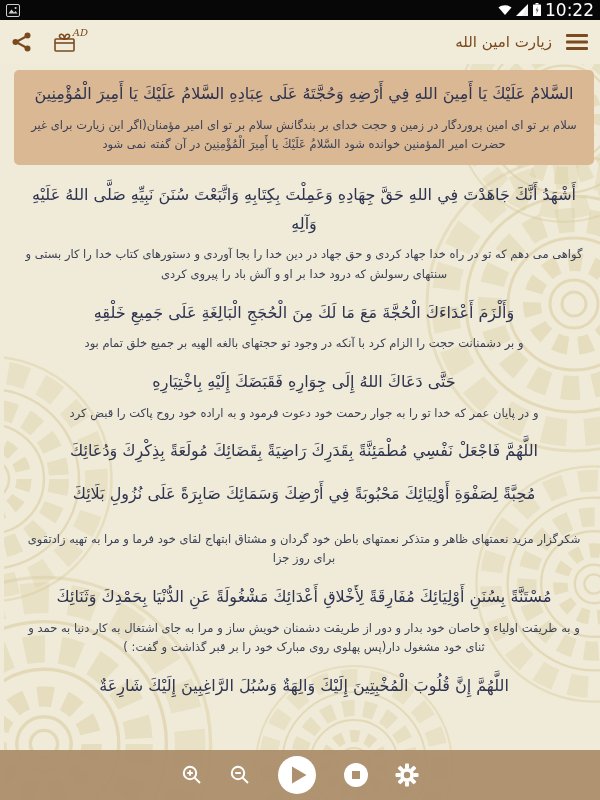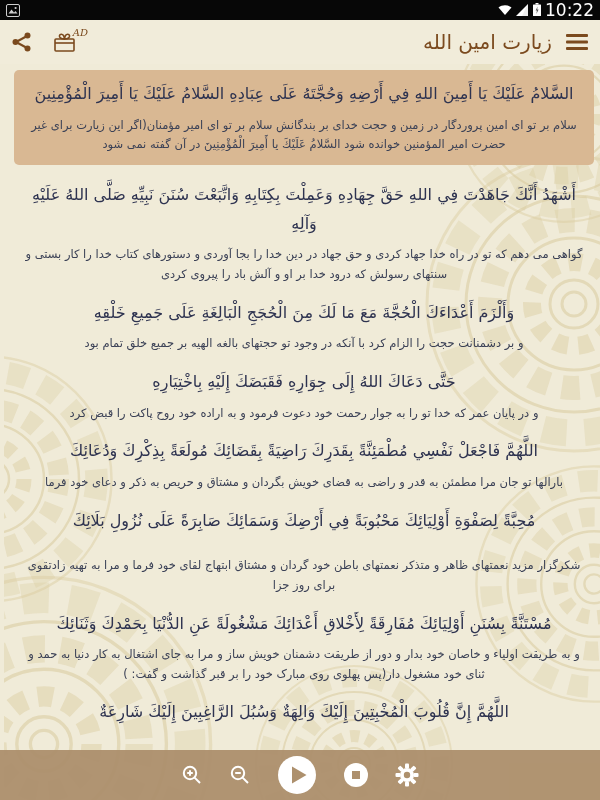--- a/index.html
+++ b/index.html
@@ -10,21 +10,21 @@
   .statusbar { position:absolute; top:0; left:0; width:600px; height:20px; background:#070707;
     display:flex; align-items:center; justify-content:space-between; padding:0 6px; z-index:30; }
   .sb-right { display:flex; align-items:center; gap:4px; }
   .sb-time { color:#fff; font-size:17px; }
 
   
   .appbar { position:absolute; top:20px; left:0; width:600px; height:44px; background:#f1ecda;
     display:flex; align-items:center; padding:0 12px; z-index:25; }
   .ab-left { display:flex; align-items:center; gap:22px; }
   .ab-right { margin-left:auto; display:flex; align-items:center; gap:14px; }
-  .ab-title { color:#7b4a1e; font-size:20px; }
+  .ab-title { color:#7b4a1e; font-size:15px; }
   .ad-sup { font-size:10px; font-style:italic; color:#7b4a1e; position:absolute; top:-4px; right:-11px; font-family:"DejaVu Serif", serif; }
   .iconbtn { position:relative; cursor:pointer; display:flex; align-items:center; }
 
   
   .content { position:absolute; top:64px; left:4px; width:600px; height:736px; overflow:hidden; }
   .deco { position:absolute; pointer-events:none; opacity:0.55; }
   .sections { position:relative; z-index:2; }
   .section { margin:0 10px; padding:8px 4px 6px; text-align:center; }
   .section.highlight { background:#d9b893; border-radius:5px; margin:6px 10px 8px; padding:10px 14px 10px; }
   .arabic { direction:rtl; color:#2e3350; font-size:16px; line-height:1.8; text-align:center; }
@@ -163,21 +163,20 @@
         <div class="persian" dir="rtl">و بر دشمنانت حجت را الزام کرد با آنکه در وجود تو حجتهای بالغه الهیه بر جمیع خلق تمام بود</div>
       </div>
 
       <div class="section">
         <div class="arabic" dir="rtl">حَتَّى دَعَاكَ اللهُ إِلَى جِوَارِهِ فَقَبَضَكَ إِلَيْهِ بِاخْتِيَارِهِ</div>
         <div class="persian" dir="rtl">و در پایان عمر که خدا تو را به جوار رحمت خود دعوت فرمود و به اراده خود روح پاکت را قبض کرد</div>
       </div>
 
       <div class="section">
         <div class="arabic" dir="rtl">اللَّهُمَّ فَاجْعَلْ نَفْسِي مُطْمَئِنَّةً بِقَدَرِكَ رَاضِيَةً بِقَضَائِكَ مُولَعَةً بِذِكْرِكَ وَدُعَائِكَ</div>
-        <div class="persian" dir="rtl">بارالها تو جان مرا مطمئن به قدر و راضی به قضای خویش بگردان و مشتاق و حریص به ذکر و دعای خود فرما</div>
       </div>
 
       <div class="section">
         <div class="arabic" dir="rtl">مُحِبَّةً لِصَفْوَةِ أَوْلِيَائِكَ مَحْبُوبَةً فِي أَرْضِكَ وَسَمَائِكَ صَابِرَةً عَلَى نُزُولِ بَلَائِكَ</div>
       </div>
 
       <div class="section">
         <div class="persian" dir="rtl">شکرگزار مزید نعمتهای ظاهر و متذکر نعمتهای باطن خود گردان و مشتاق ابتهاج لقای خود فرما و مرا به تهیه زادتقوی برای روز جزا</div>
       </div>
 

